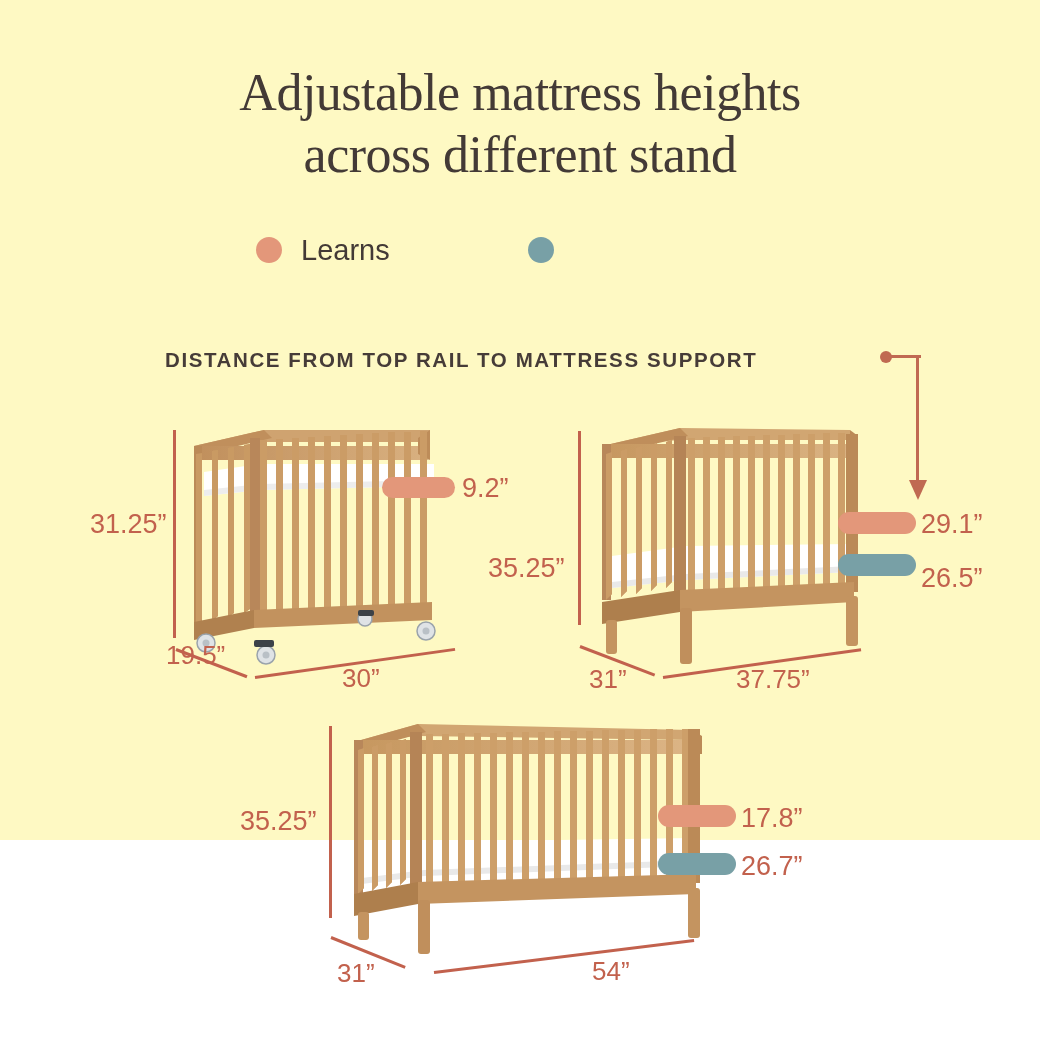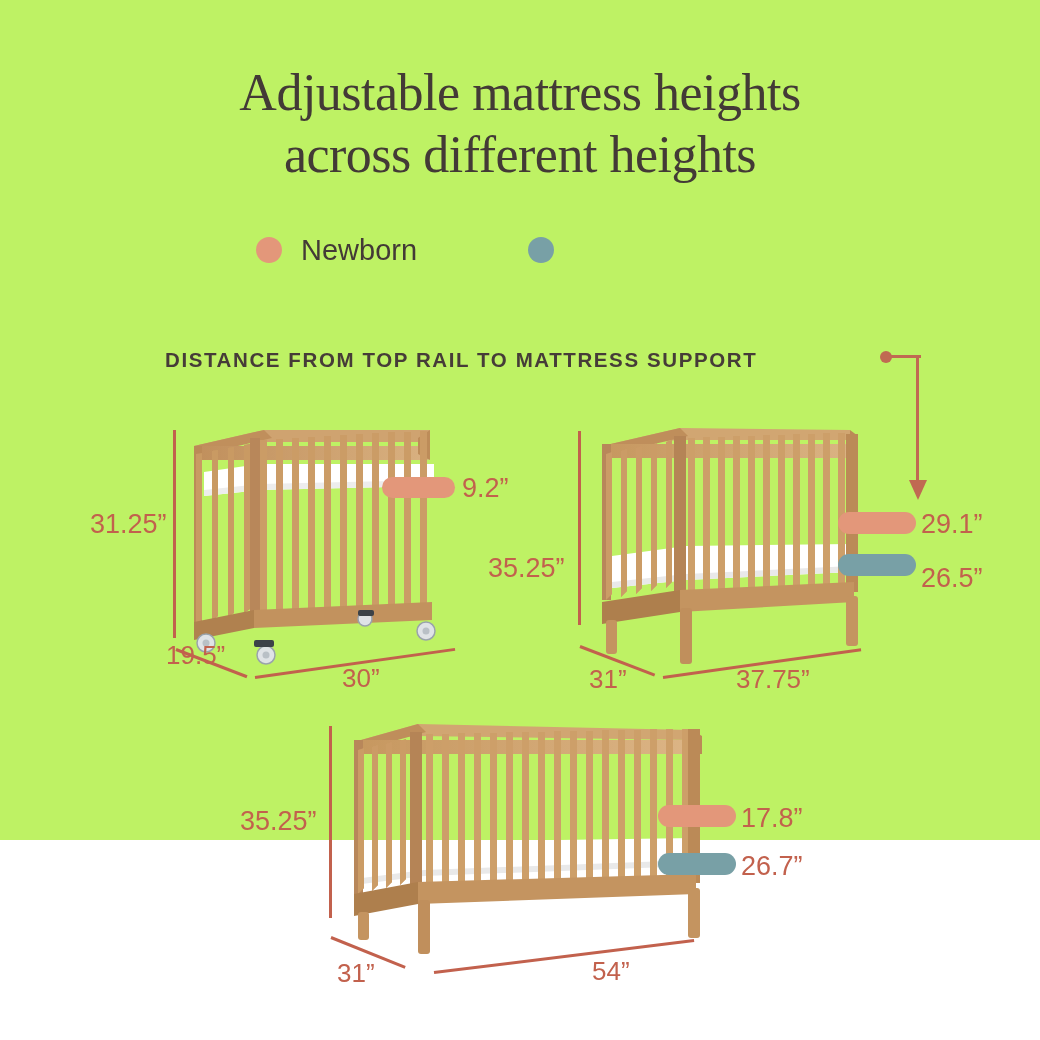--- a/index.html
+++ b/index.html
@@ -2,21 +2,21 @@
 <html><head>
 <meta charset="utf-8">
 <style>
   * { margin:0; padding:0; box-sizing:border-box; }
   html, body {
     width:1040px; height:1040px;
     background:#ffffff;
     font-family:"Liberation Sans", sans-serif;
     overflow:hidden;
   }
-  #page { position:relative; width:1040px; height:840px; background:#bef264; }
+  #page { position:relative; width:1040px; height:840px; background:#fef9c3; }
 
   
   .title {
     position:absolute; left:0; top:62px; width:1040px;
     text-align:center;
     font-family:"Liberation Serif", serif;
     font-size:52px; line-height:62px;
     letter-spacing:-0.5px;
     color:#433a36;
     font-weight:400;
@@ -88,27 +88,27 @@
   .crib { position:absolute; }
   .crib svg { display:block; }
 </style>
 </head>
 <body>
 
 <div id="page">
 
   <div class="title">
     <span>Adjustable mattress heights</span>
-    <span class="l2">across different heights</span>
+    <span class="l2">across different stand</span>
   </div>
 
   <div class="legend">
     <div class="legend-item newborn">
       <span class="legend-dot" style="background:#e3977a"></span>
-      <span class="legend-label">Newborn</span>
+      <span class="legend-label">Learns</span>
     </div>
     <div class="legend-item sit">
       <span class="legend-dot" style="background:#78a0a6"></span>
     </div>
   </div>
 
   <div class="subhead">DISTANCE FROM TOP RAIL TO MATTRESS SUPPORT</div>
   <div class="pointer-dot"></div>
   <div class="pointer-h"></div>
   <div class="pointer-v"></div>

